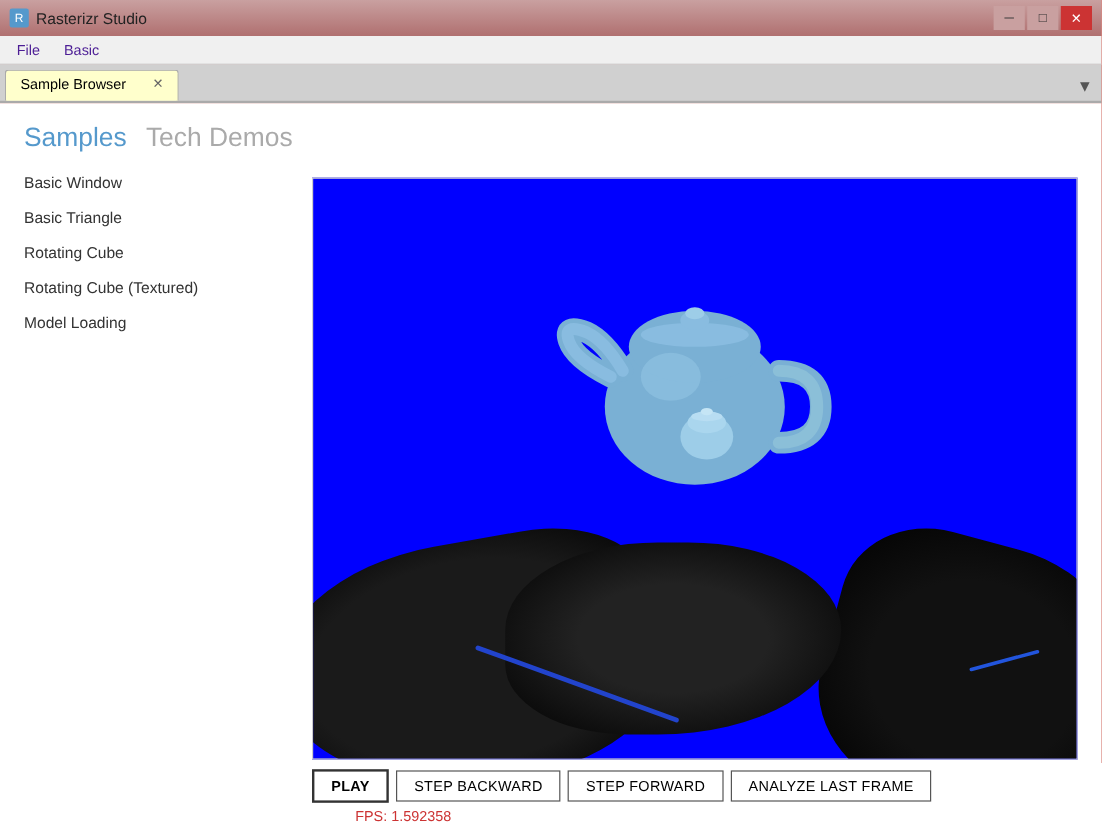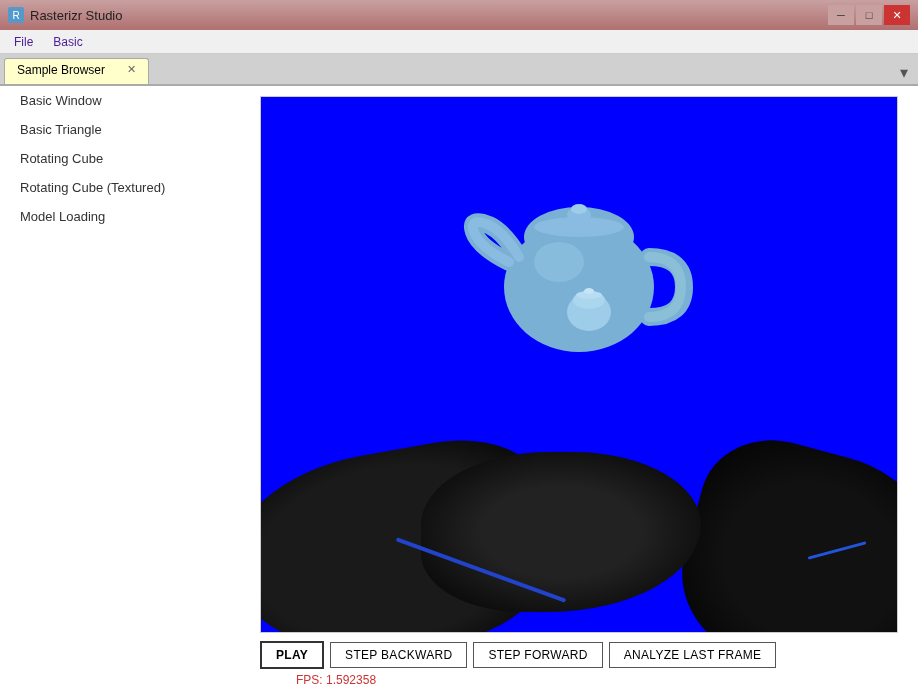--- a/index.html
+++ b/index.html
@@ -310,20 +310,24 @@
     <div class="tab">
       <span>Sample Browser</span>
       <span class="tab-close">✕</span>
     </div>
   </div>
   <div class="tab-scroll">▾</div>
 </div>
 
 <div class="main-content">
 
+  <div class="samples-header">
+    <span class="samples-tab-active">Samples</span>
+    <span class="samples-tab-inactive">Tech Demos</span>
+  </div>
 
   <div class="content-row">
 
     <div class="sidebar">
       <span class="sidebar-item">Basic Window</span>
       <span class="sidebar-item">Basic Triangle</span>
       <span class="sidebar-item">Rotating Cube</span>
       <span class="sidebar-item">Rotating Cube (Textured)</span>
       <span class="sidebar-item">Model Loading</span>
     </div>

